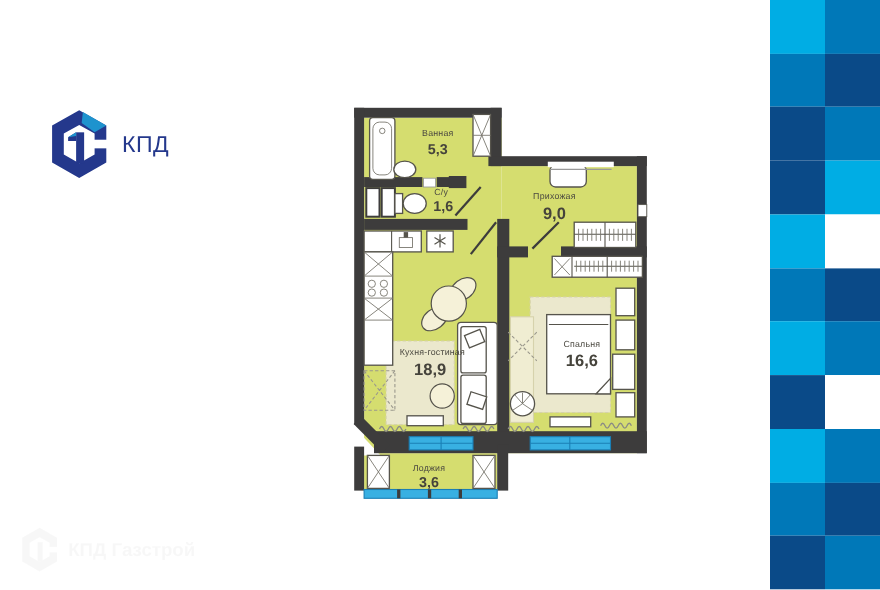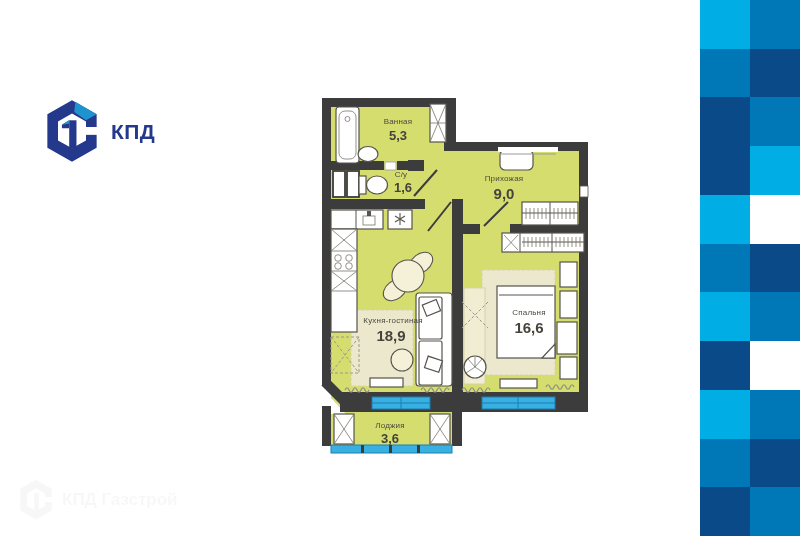--- a/index.html
+++ b/index.html
@@ -1,21 +1,21 @@
 <!DOCTYPE html>
 <html><head>
 <meta charset="utf-8">
 <style>
   html,body{margin:0;padding:0}
   body{width:800px;height:536px;position:relative;background:#fff;overflow:hidden;
        font-family:"Liberation Sans",sans-serif}
 
   
   .logo{position:absolute;left:44px;top:99px;display:flex;gap:11px;align-items:center}
-  .logo-text{display:flex;flex-direction:column;justify-content:center;font-weight:bold;
+  .logo-text{display:flex;flex-direction:column;justify-content:center;font-weight:normal;
              color:#24388c;font-size:21px;line-height:1.04;letter-spacing:.4px}
 
   
   .plan{position:absolute;left:318px;top:92px}
   .wall{fill:#3d3c3c}
   .grn{fill:#d5dd6f}
   .fx{fill:#ffffff;stroke:#56544c;stroke-width:1.2}
   .fxb{fill:#f5f1d8;stroke:#56544c;stroke-width:1.1}
   .rug{fill:#ebe8cd;stroke:#d6d2ac;stroke-width:1;stroke-dasharray:3 2}
   .strip{fill:#f0edd2;stroke:#d6d2ac;stroke-width:1}

